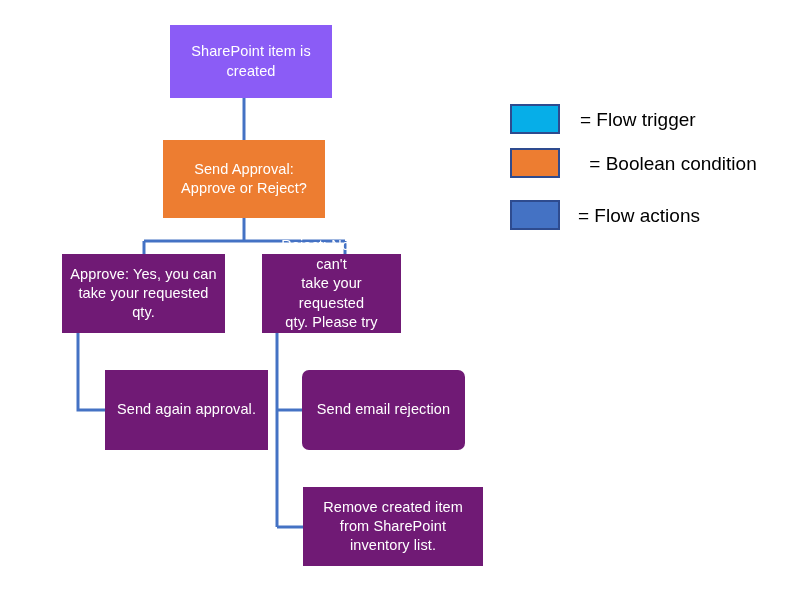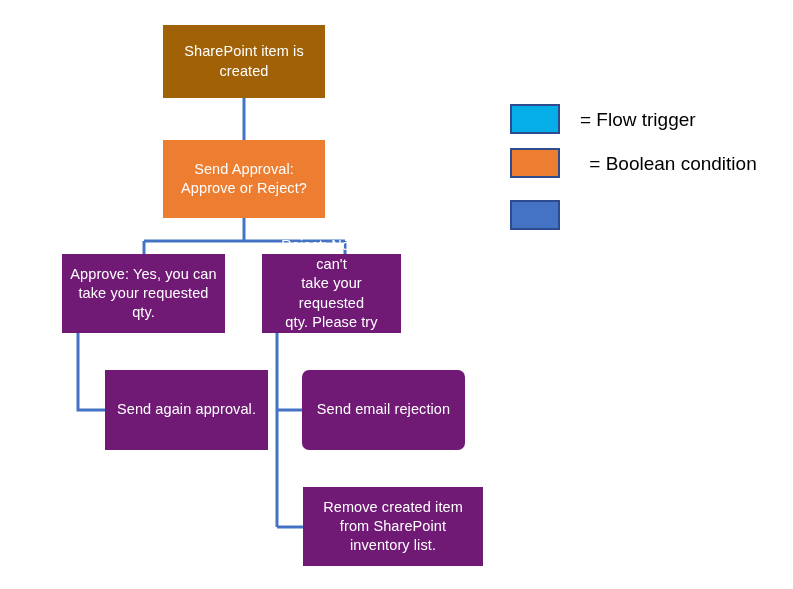--- a/index.html
+++ b/index.html
@@ -47,21 +47,21 @@
     line-height: 1.32;
     padding: 4px 8px;
     letter-spacing: 0.1px;
   }
   .node-text {
     display: block;
     width: 100%;
     white-space: pre-line;
   }
 
-  .node-trigger   { background: #a16207; }
+  .node-trigger   { background: #8b5cf6; margin-left: 7px; }
   .node-condition { background: #ed7d31; }
   .node-action    { background: #701a75; }
 
   
   #legend {
     position: absolute;
     left: 510px;
     top: 96px;
     width: 275px;
     z-index: 3;
@@ -159,17 +159,18 @@
       <span class="legend-label">= Flow trigger</span>
     </div>
 
     <div class="legend-row legend-row-condition">
       <span class="legend-swatch" style="background:#ed7d31;"></span>
       <span class="legend-label"> = Boolean condition</span>
     </div>
 
     <div class="legend-row legend-row-actions">
       <span class="legend-swatch" style="background:#4472c4;"></span>
+      <span class="legend-label">= Flow actions</span>
     </div>
 
   </div>
 
 </div>
 
 </body></html>

